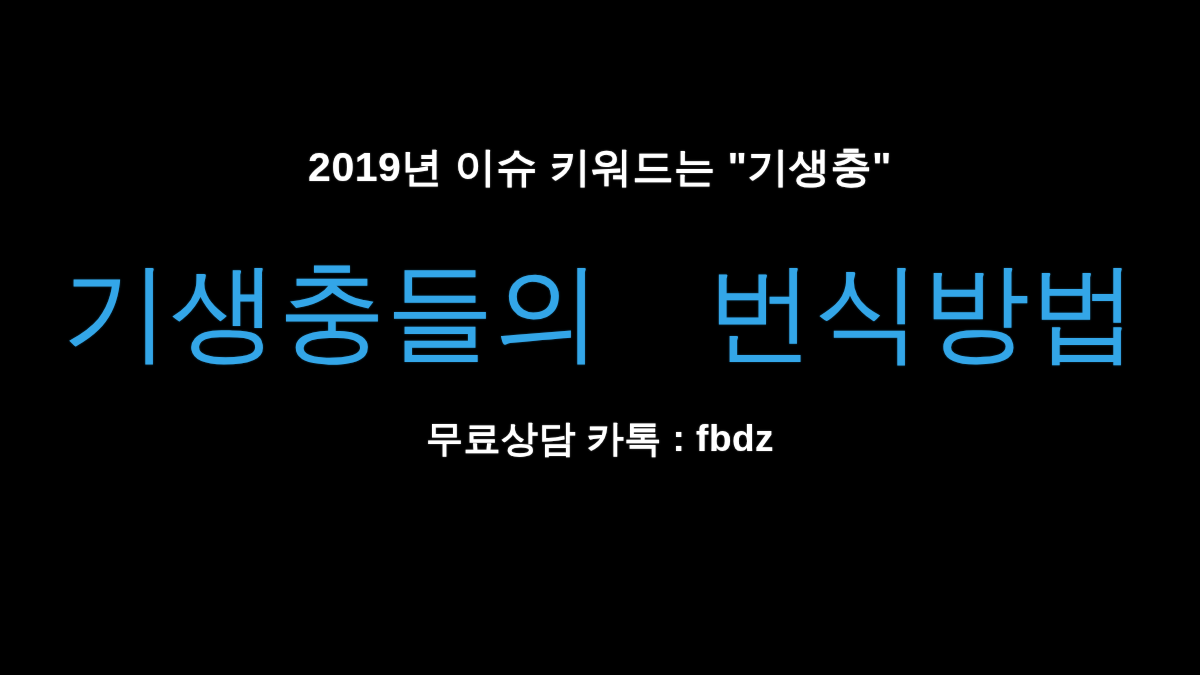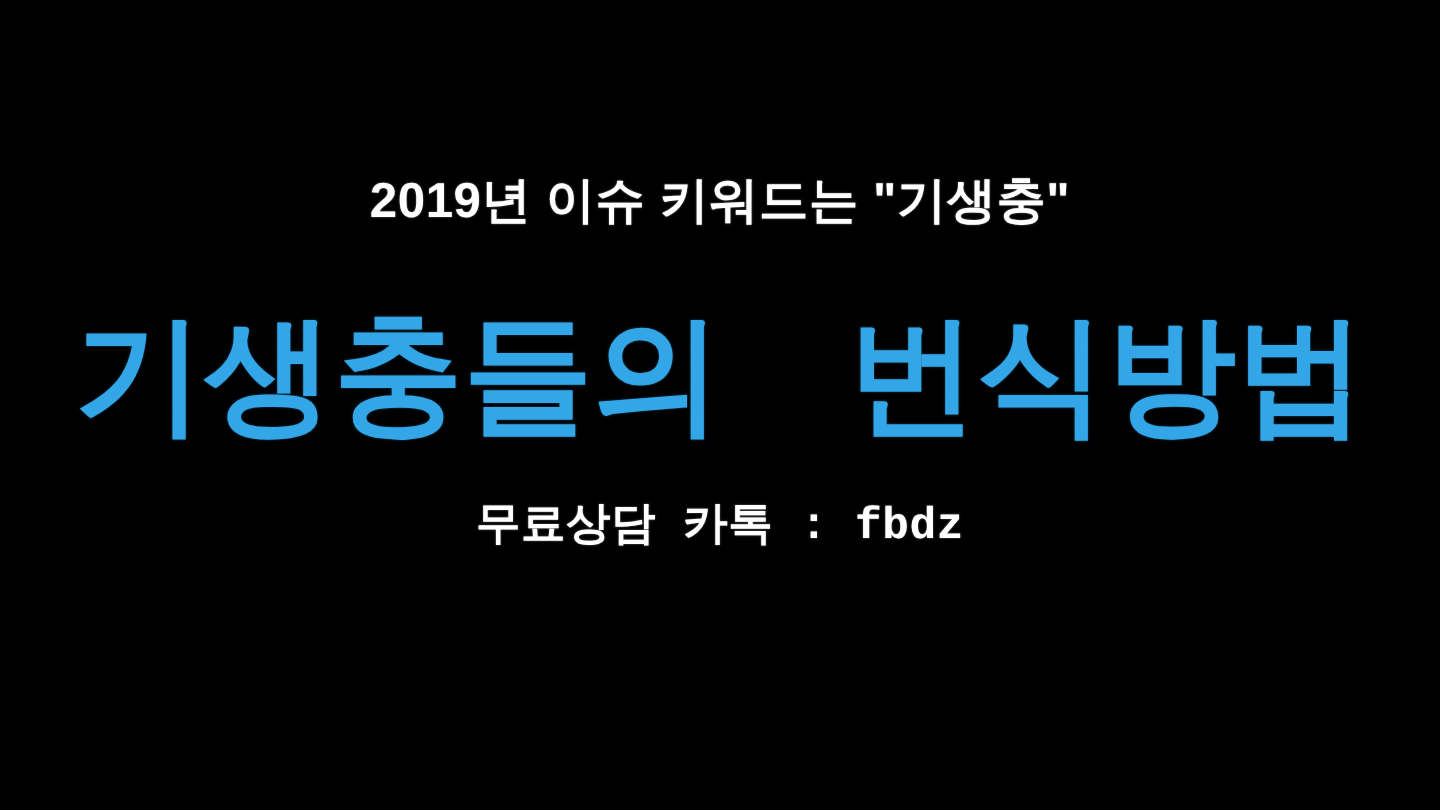--- a/index.html
+++ b/index.html
@@ -55,21 +55,21 @@
   }
 
   
   .headline {
     position: absolute;
     left: 0;
     top: 258px;
     width: 1200px;
     color: #33a6e8;
     font-size: 108px;
-    font-weight: 700;
+    font-weight: 400;
     line-height: 1.0;
     letter-spacing: 0px;
     word-spacing: 22px;
     white-space: pre;
     text-shadow: 0 0 2px rgba(51,166,232,0.45);
   }
 
   
   .subblock {
     position: absolute;
@@ -84,21 +84,20 @@
   }
 
   .subline {
     display: block;
     white-space: pre;
     text-shadow: 0 0 1.6px rgba(255,255,255,0.5);
   }
 
   .subline-contact {
     letter-spacing: 0.5px;
-    font-family: Liberation Mono, monospace;
   }
 </style>
 </head>
 <body>
 
 <div class="frame">
 
   <div class="title-card">
 
     <div class="kicker">2019년 이슈 키워드는 "기생충"</div>

